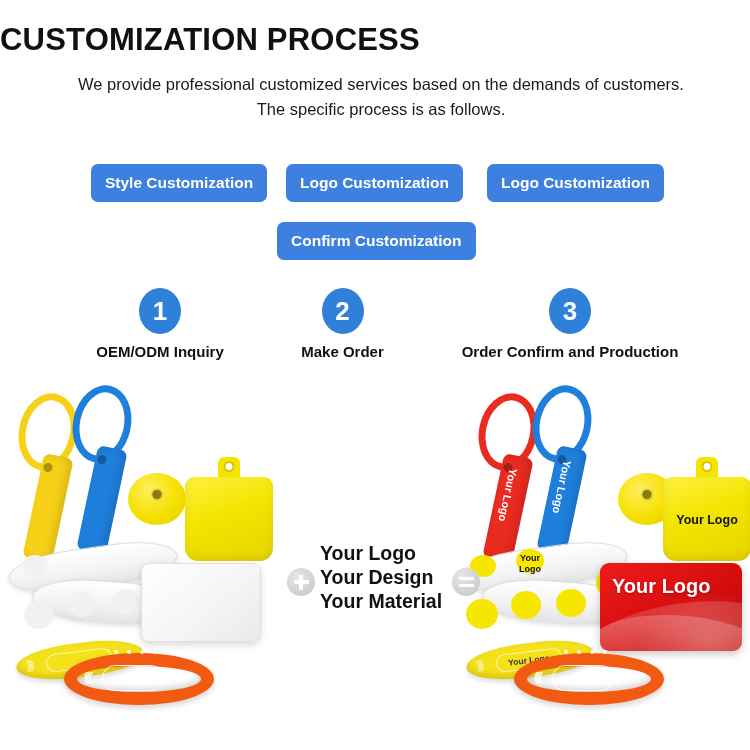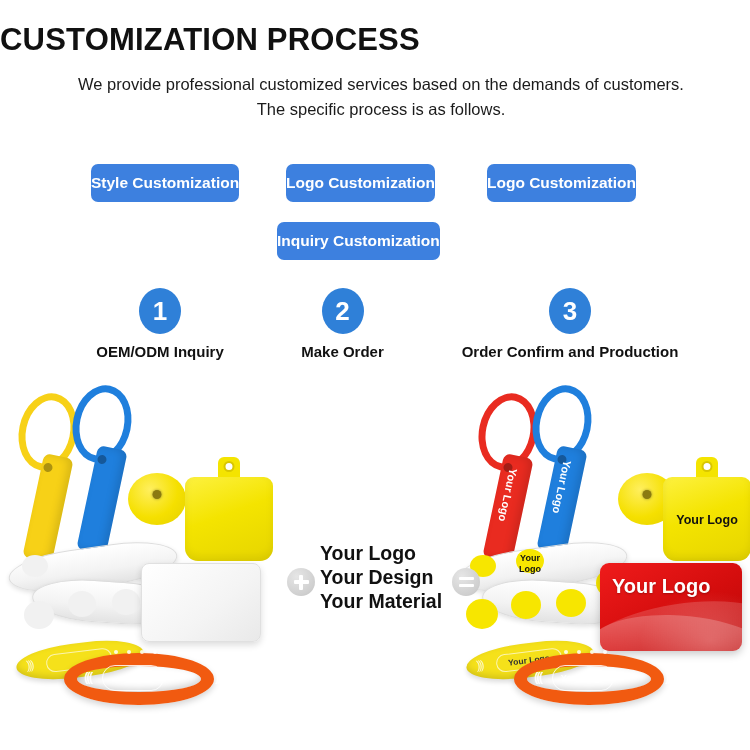--- a/index.html
+++ b/index.html
@@ -28,21 +28,21 @@
   
   .pill {
     position: absolute;
     background: #3d80df;
     color: #ffffff;
     font-size: 15.5px;
     font-weight: bold;
     border-radius: 7px;
     display: flex; align-items: center; justify-content: center;
     height: 38px;
-    padding: 0 0;
+    padding: 0 14px;
     white-space: nowrap;
   }
   #pill-style    { left: 91px;  top: 164px; }
   #pill-size     { left: 286px; top: 164px; }
   #pill-logo     { left: 487px; top: 164px; }
   #pill-material { left: 277px; top: 222px; }
 
   
   .step { position: absolute; text-align: center; }
   .step .circle {
@@ -294,21 +294,21 @@
 
   <div class="title">CUSTOMIZATION PROCESS</div>
   <div class="subtitle">
     <span class="line">We provide professional customized services based on the demands of customers.</span>
     <span class="line">The specific process is as follows.</span>
   </div>
 
   <div class="pill" id="pill-style">Style Customization</div>
   <div class="pill" id="pill-size">Logo Customization</div>
   <div class="pill" id="pill-logo">Logo Customization</div>
-  <div class="pill" id="pill-material">Inquiry Customization</div>
+  <div class="pill" id="pill-material">Confirm Customization</div>
 
   <div class="step" id="step-1">
     <div class="circle">1</div>
     <div class="step-label">OEM/ODM Inquiry</div>
   </div>
   <div class="step" id="step-2">
     <div class="circle">2</div>
     <div class="step-label">Make Order</div>
   </div>
   <div class="step" id="step-3">

